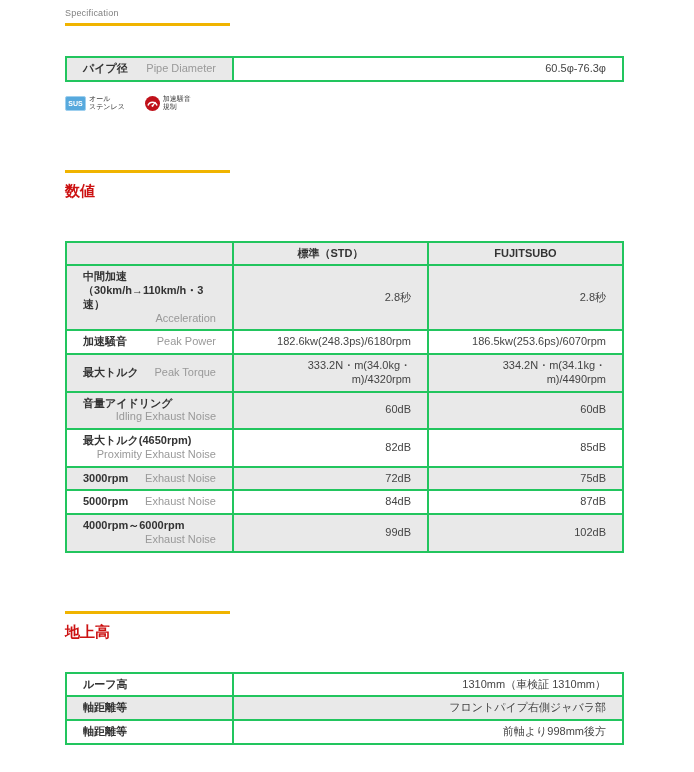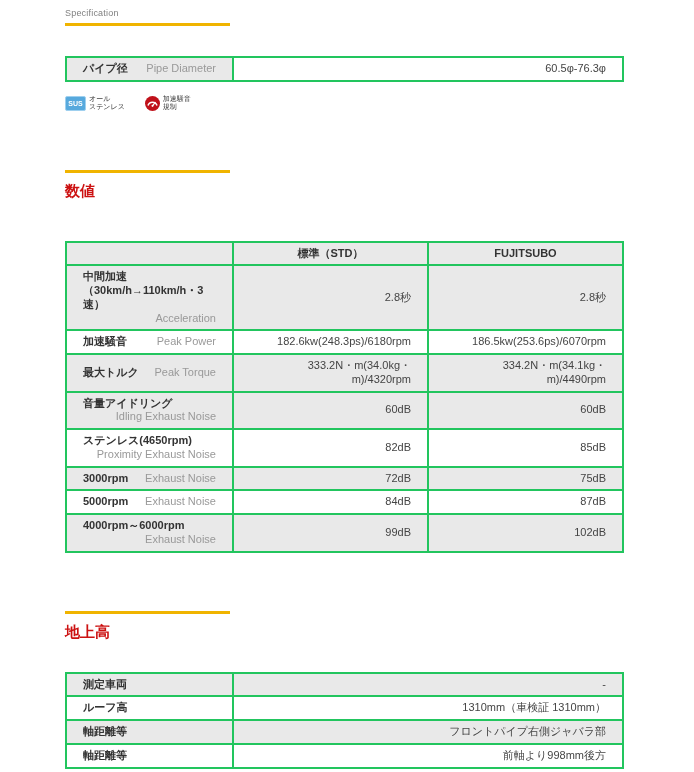--- a/index.html
+++ b/index.html
@@ -147,21 +147,21 @@
             <span class="jp">音量アイドリング</span>
             <span class="en">Idling Exhaust Noise</span>
               </div>
             </td>
           <td class="cell-value">60dB</td>
           <td class="cell-value">60dB</td>
         </tr>
         <tr class="white">
           <td>
               <div class="row-label">
-            <span class="jp">ステンレス(4650rpm)</span>
+            <span class="jp">最大トルク(4650rpm)</span>
             <span class="en">Proximity Exhaust Noise</span>
               </div>
             </td>
           <td class="cell-value">82dB</td>
           <td class="cell-value">85dB</td>
         </tr>
         <tr class="gray">
           <td>
               <div class="row-label">
             <span class="jp">3000rpm</span>
@@ -198,28 +198,20 @@
   <section class="sec-clear">
     <div class="rule"></div>
     <h2 class="sec-title">地上高</h2>
 
     <table class="tbl clear-tbl">
       <colgroup>
           <col style="width:167px">
           <col style="width:390px">
         </colgroup>
       <tbody>
-        <tr class="gray">
-          <td>
-              <span class="row-label">
-                <span class="jp">測定車両</span>
-              </span>
-            </td>
-          <td class="cell-value">-</td>
-        </tr>
         <tr class="white">
           <td>
               <span class="row-label">
                 <span class="jp">ルーフ高</span>
               </span>
             </td>
           <td class="cell-value">1310mm（車検証 1310mm）</td>
         </tr>
         <tr class="gray">
           <td>

